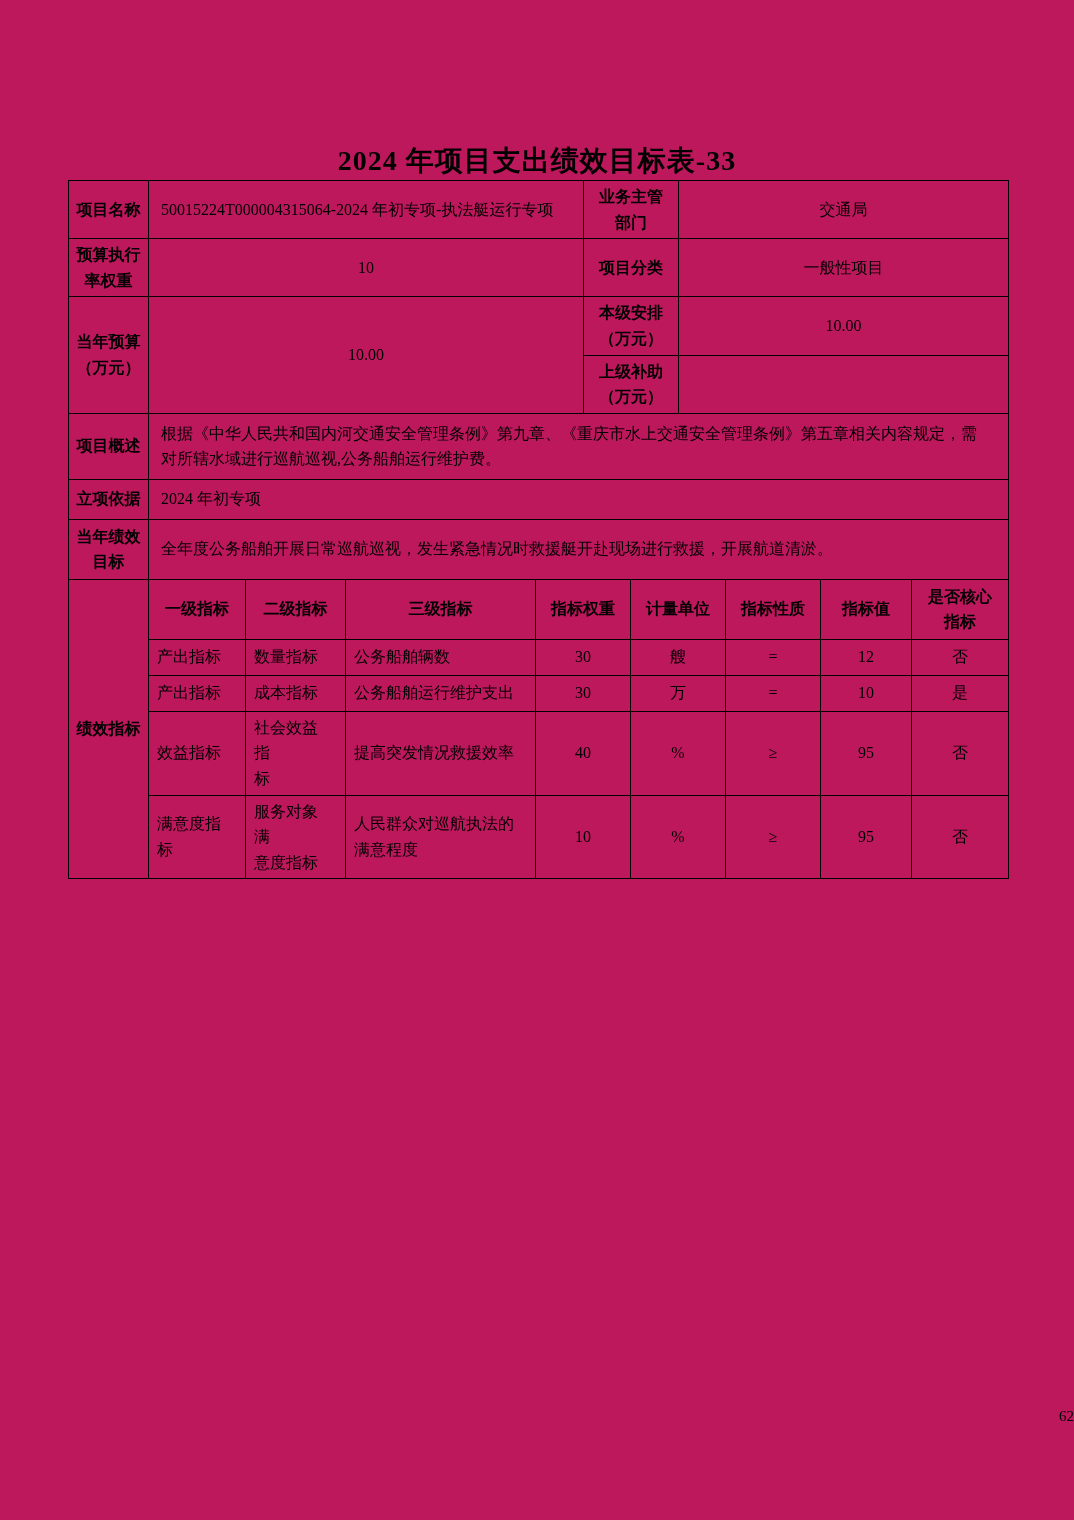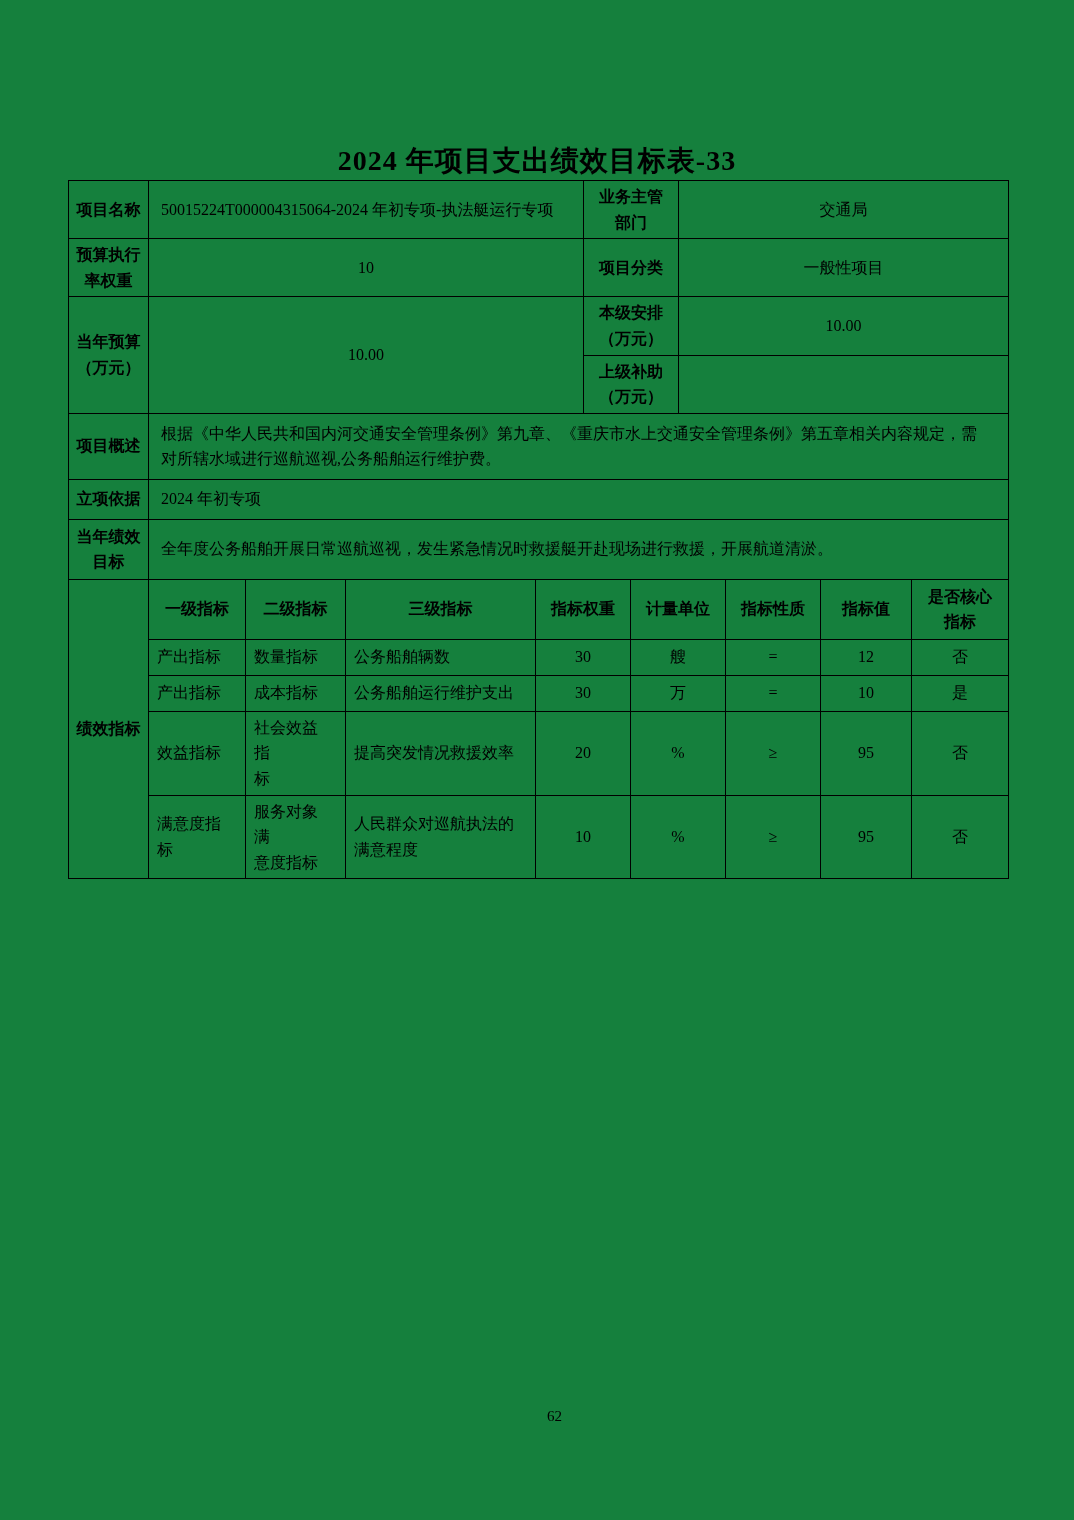--- a/index.html
+++ b/index.html
@@ -2,21 +2,21 @@
 <html><head>
 <meta charset="utf-8">
 <style>
   * { margin:0; padding:0; box-sizing:border-box; }
   html,body { background:#ffffff; }
   body {
     width:1074px; height:1520px;
     color:#000;
     font-family:"Liberation Serif","DejaVu Serif",serif;
   }
-  .page { position:relative; width:1074px; height:1520px; overflow:hidden; background:#15803d; }
+  .page { position:relative; width:1074px; height:1520px; overflow:hidden; background:#be185d; }
 
   .title {
     margin-top:142px;
     text-align:center;
     font-size:28px;
     font-weight:bold;
     letter-spacing:1px;
   }
 
   .top-row {
@@ -64,21 +64,21 @@
   tr.ih { height:60px; }
   tr.i1 { height:36px; }
   tr.i2 { height:36px; }
   tr.i3 { height:58px; }
   tr.i4 { height:56px; }
 
   .page-number {
     position:absolute;
     top:1408px; left:0;
     width:100%;
-    text-align:center;
+    text-align:right;
     font-size:15px;
     padding-left:35px;
   }
 </style>
 </head>
 <body>
 
 <div class="page">
 
   <h1 class="title">2024 年项目支出绩效目标表-33</h1>
@@ -179,21 +179,21 @@
         <td class="center">万</td>
         <td class="center">=</td>
         <td class="center">10</td>
         <td class="center">是</td>
       </tr>
       <tr class="i3">
         <td class="lefts">效益指标</td>
         <td class="lefts">社会效益指
 标</td>
         <td class="lefts">提高突发情况救援效率</td>
-        <td class="center">20</td>
+        <td class="center">40</td>
         <td class="center">%</td>
         <td class="center">≥</td>
         <td class="center">95</td>
         <td class="center">否</td>
       </tr>
       <tr class="i4">
         <td class="lefts">满意度指
 标</td>
         <td class="lefts">服务对象满
 意度指标</td>

